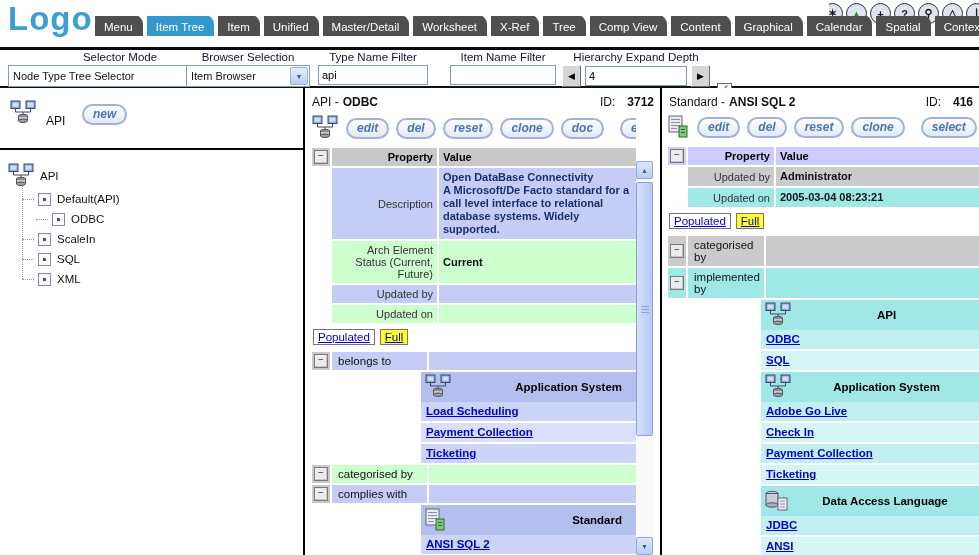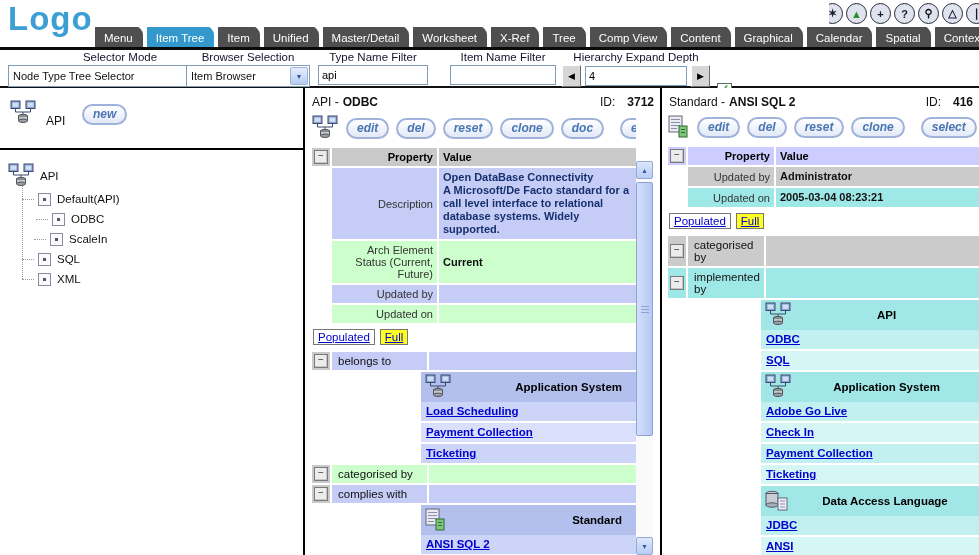--- a/index.html
+++ b/index.html
@@ -1,20 +1,20 @@
 <!DOCTYPE html>
 <html style="--logo-blue: #3b9fd4; --active-tab: #3399cc; --tab-gray: #4f4f4f; --link-blue: #0000cc; --full-yellow: #ffff22; --row-blue: #c5cdf6; --row-green: #ccffcc; --row-gray: #cbcbcb; --row-cyan: #9fe8e8; --head-mid: #c9c9c9; --head-right: #ccccfe; --nested-head-mid: #b3c0ee; --nested-row-mid-a: #ccd5f8; --nested-row-mid-b: #dae0fb; --nested-head-right: #a2e7e7; --nested-row-right-a: #c2efef; --nested-row-right-b: #d6f5f5; --desc-navy: #16306e;"><head>
 <meta charset="utf-8">
 <style>
   html,body{margin:0;padding:0;overflow:hidden;}
   body{width:979px;height:555px;background:#fff;font-family:"Liberation Sans",sans-serif;font-size:11px;color:#111;}
   .app{position:relative;width:979px;height:555px;overflow:hidden;}
 
   
-  .header{position:absolute;top:0;left:0;right:0;height:47px;background:#fff;}
+  .header{position:absolute;top:0;left:0;right:0;height:36px;background:#fff;}
   .logo{position:absolute;left:8px;top:0px;font-size:33px;font-weight:bold;color:var(--logo-blue,#3b9fd4);letter-spacing:1px;}
   .hicons{position:absolute;right:0;top:3px;width:150px;display:flex;gap:3px;justify-content:flex-end;overflow:hidden;}
   .hicon{width:19px;height:19px;border:1px solid #2a2a3a;border-radius:50%;background:#dfe3ee;display:flex;align-items:center;justify-content:center;font-size:11px;font-weight:bold;color:#1a1a33;flex:0 0 auto;}
   .hicon:last-child{margin-right:-8px;}
   .tabs{position:absolute;left:95px;bottom:0;right:0;height:20px;display:flex;gap:4px;align-items:flex-end;overflow:hidden;}
   .tab{background:var(--tab-gray,#4f4f4f);color:#fff;font-size:11.5px;padding:6px 10px 3px 9px;border-radius:2px 9px 0 0;white-space:nowrap;flex:0 0 auto;cursor:default;}
   .tab.active{background:var(--active-tab,#3399cc);}
   .blackline{position:absolute;top:47px;left:0;right:0;height:3px;background:#0a0a0a;}
 
   
@@ -217,21 +217,21 @@
             <div class="titem" style="padding-left: 22px;">
               <span class="dots"></span>
               <span class="nb"></span>
               <span>Default(API)</span>
             </div>
             <div class="titem" style="padding-left: 36px;">
               <span class="dots"></span>
               <span class="nb"></span>
               <span>ODBC</span>
             </div>
-            <div class="titem" style="padding-left: 34px;">
+            <div class="titem" style="padding-left: 22px;">
               <span class="dots"></span>
               <span class="nb"></span>
               <span>ScaleIn</span>
             </div>
             <div class="titem" style="padding-left: 22px;">
               <span class="dots"></span>
               <span class="nb"></span>
               <span>SQL</span>
             </div>
             <div class="titem" style="padding-left: 22px;">

